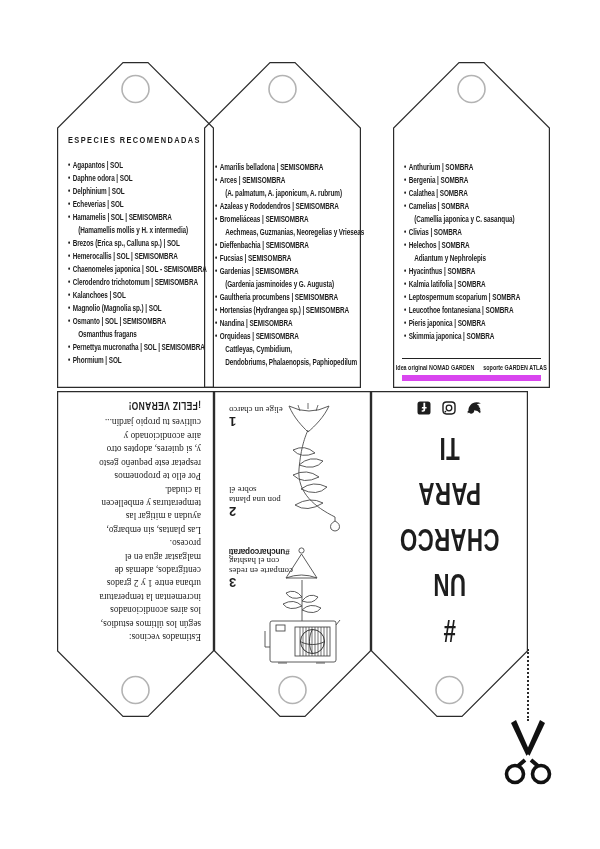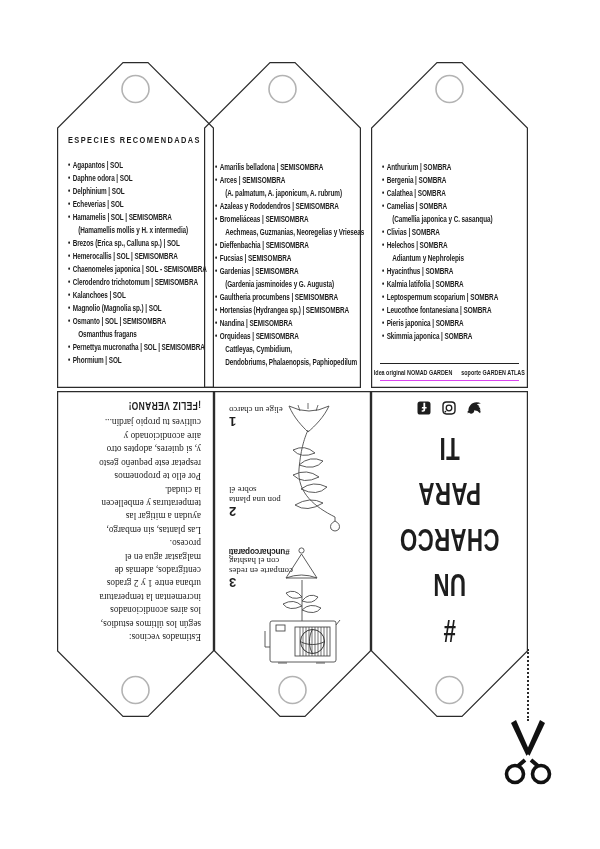--- a/index.html
+++ b/index.html
@@ -11,21 +11,21 @@
   
   .cond{transform:scaleX(0.78);transform-origin:0 0;width:128%;}
   .hdr{font-weight:bold;font-size:9.5px;letter-spacing:1.8px;white-space:nowrap;}
   .list{margin-top:14px;}
   .li{font-weight:bold;font-size:8.2px;line-height:13px;white-space:nowrap;letter-spacing:-0.1px;}
   .li .dot{display:inline-block;width:6px;}
   .li.sub{padding-left:7px;}
   .content{position:absolute;left:11px;right:0;top:72px;}
   .content2{position:absolute;left:11px;right:0;top:99px;}
   .credit{position:absolute;left:9px;right:9px;bottom:7px;border-top:1px solid #222;
-          border-bottom:1px solid #d946ef;padding:4px 0 3px;}
+          border-bottom:6px solid #d946ef;padding:4px 0 3px;}
   .credit .cond2{transform:scaleX(0.75);transform-origin:0 0;width:133%;
           display:flex;gap:12px;justify-content:center;font-size:7.2px;font-weight:bold;white-space:nowrap;}
   
   .msg{position:absolute;left:13px;right:5px;top:74px;font-family:"Liberation Serif",serif;
        font-size:9.3px;line-height:13.4px;white-space:pre-line;}
   .happy{position:absolute;left:13px;bottom:9px;font-weight:bold;font-size:10px;letter-spacing:0.4px;
          transform:scaleX(0.85);transform-origin:0 0;white-space:nowrap;}
   
   .step{position:absolute;right:15px;text-align:right;}
   .step .num{font-weight:bold;font-size:13px;line-height:13px;}
@@ -97,21 +97,21 @@
             <div class="li"><span class="dot">•</span><span>Hortensias (Hydrangea sp.) | SEMISOMBRA</span></div>
             <div class="li"><span class="dot">•</span><span>Nandina | SEMISOMBRA</span></div>
             <div class="li"><span class="dot">•</span><span>Orquideas | SEMISOMBRA</span></div>
             <div class="li sub"><span class="dot"></span><span>Cattleyas, Cymbidium,</span></div>
             <div class="li sub"><span class="dot"></span><span>Dendobriums, Phalaenopsis, Paphiopedilum</span></div>
           </div>
       </div>
     </div>
   </div>
 
-  <div class="tag" style="left:371px;top:62px;">
+  <div class="tag" style="left:393px;top:62px;">
     <svg class="outline" width="157" height="326" viewBox="0 0 157 326">
       <polygon points="66,0.6 91,0.6 156.4,66 156.4,325.4 0.6,325.4 0.6,66" fill="none" stroke="#2b2b2b" stroke-width="1.2"></polygon>
       <circle cx="78.5" cy="27" r="13.5" fill="none" stroke="#b3b3b3" stroke-width="1.6"></circle>
     </svg>
     <div class="content2">
       <div class="cond">
         <div class="list" style="margin-top:0;">
             <div class="li"><span class="dot">•</span><span>Anthurium | SOMBRA</span></div>
             <div class="li"><span class="dot">•</span><span>Bergenia | SOMBRA</span></div>
             <div class="li"><span class="dot">•</span><span>Calathea | SOMBRA</span></div>

